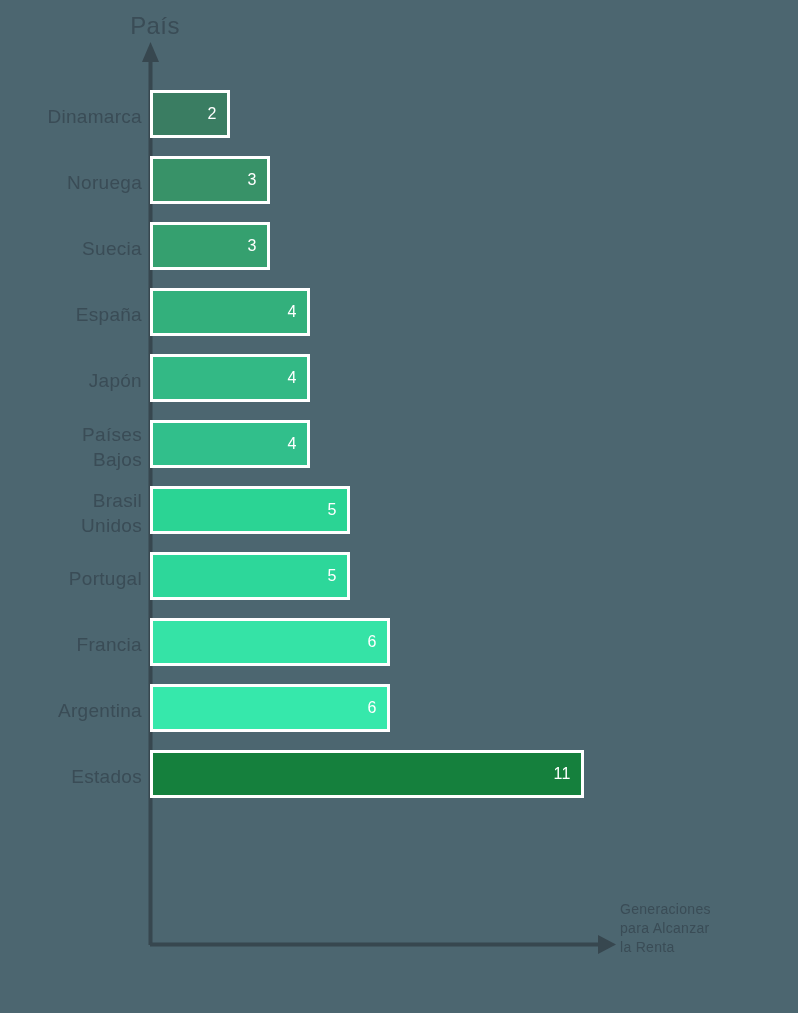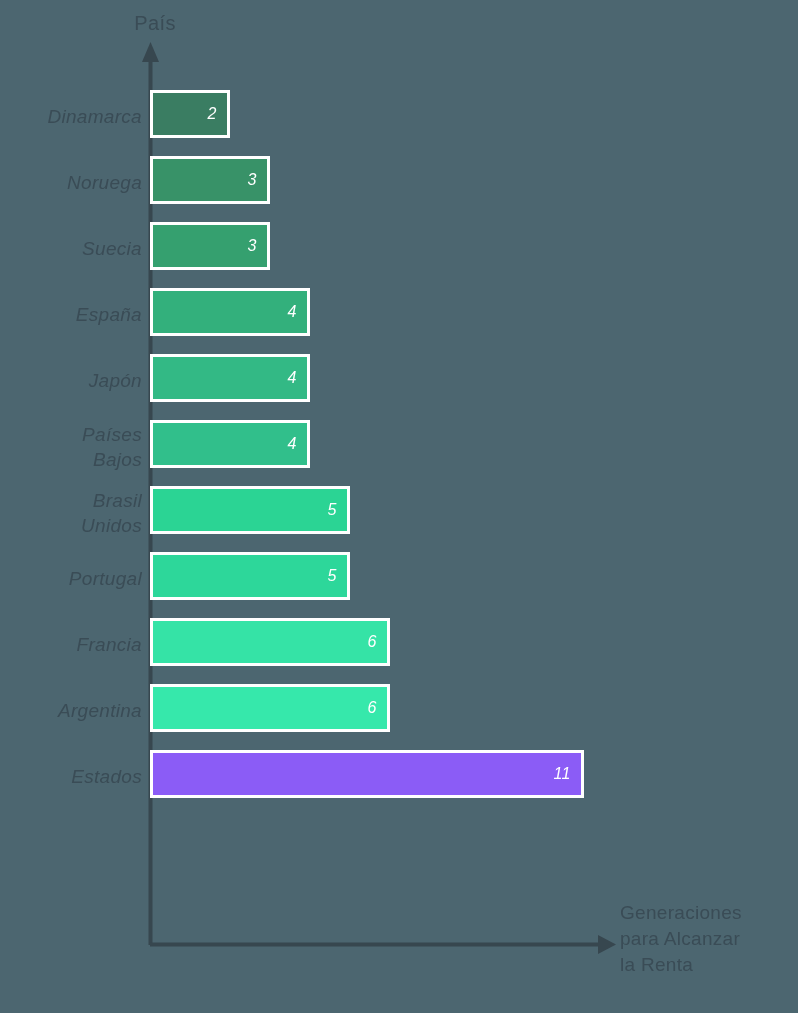--- a/index.html
+++ b/index.html
@@ -22,42 +22,41 @@
     height: 1013px;
   }
 
   
   .y-axis-title {
     position: absolute;
     left: 100px;
     top: 12px;
     width: 110px;
     text-align: center;
-    font-size: 20px;
+    font-size: 24px;
     color: #3a4c56;
     letter-spacing: 0.4px;
     white-space: nowrap;
   }
 
   
   .axes-svg {
     position: absolute;
     left: 0; top: 0;
     width: 798px;
     height: 1013px;
     pointer-events: none;
   }
 
   
   .rows {
     position: absolute;
     left: 0;
     top: 84px;
     width: 798px;
-    font-style: italic;
   }
   .row {
     position: relative;
     height: 66px;
   }
   .row-label {
     position: absolute;
     right: 656px; 
     top: 0;
     width: 200px;
@@ -89,21 +88,21 @@
     padding-right: 10px;
     letter-spacing: 0.5px;
   }
 
   
   .x-axis-title {
     position: absolute;
     left: 620px;
     top: 900px;
     width: 160px;
-    font-size: 19px;
+    font-size: 14px;
     line-height: 1.36;
     color: #3a4c56;
     letter-spacing: 0.3px;
   }
 </style>
 </head>
 <body>
 
 <div id="chart-root">
 
@@ -211,21 +210,21 @@
         <span class="bar-value">6</span>
       </div>
     </div>
 
 
 
     <div class="row">
       <div class="row-label">
         <span>Estados</span>
       </div>
-      <div class="bar" style="width:434px; background:#8b5cf6;">
+      <div class="bar" style="width:434px; background:#15803d;">
         <span class="bar-value">11</span>
       </div>
     </div>
 
   </div>
 
   <div class="x-axis-title">
     <div>Generaciones</div>
     <div>para Alcanzar</div>
     <div>la Renta</div>

